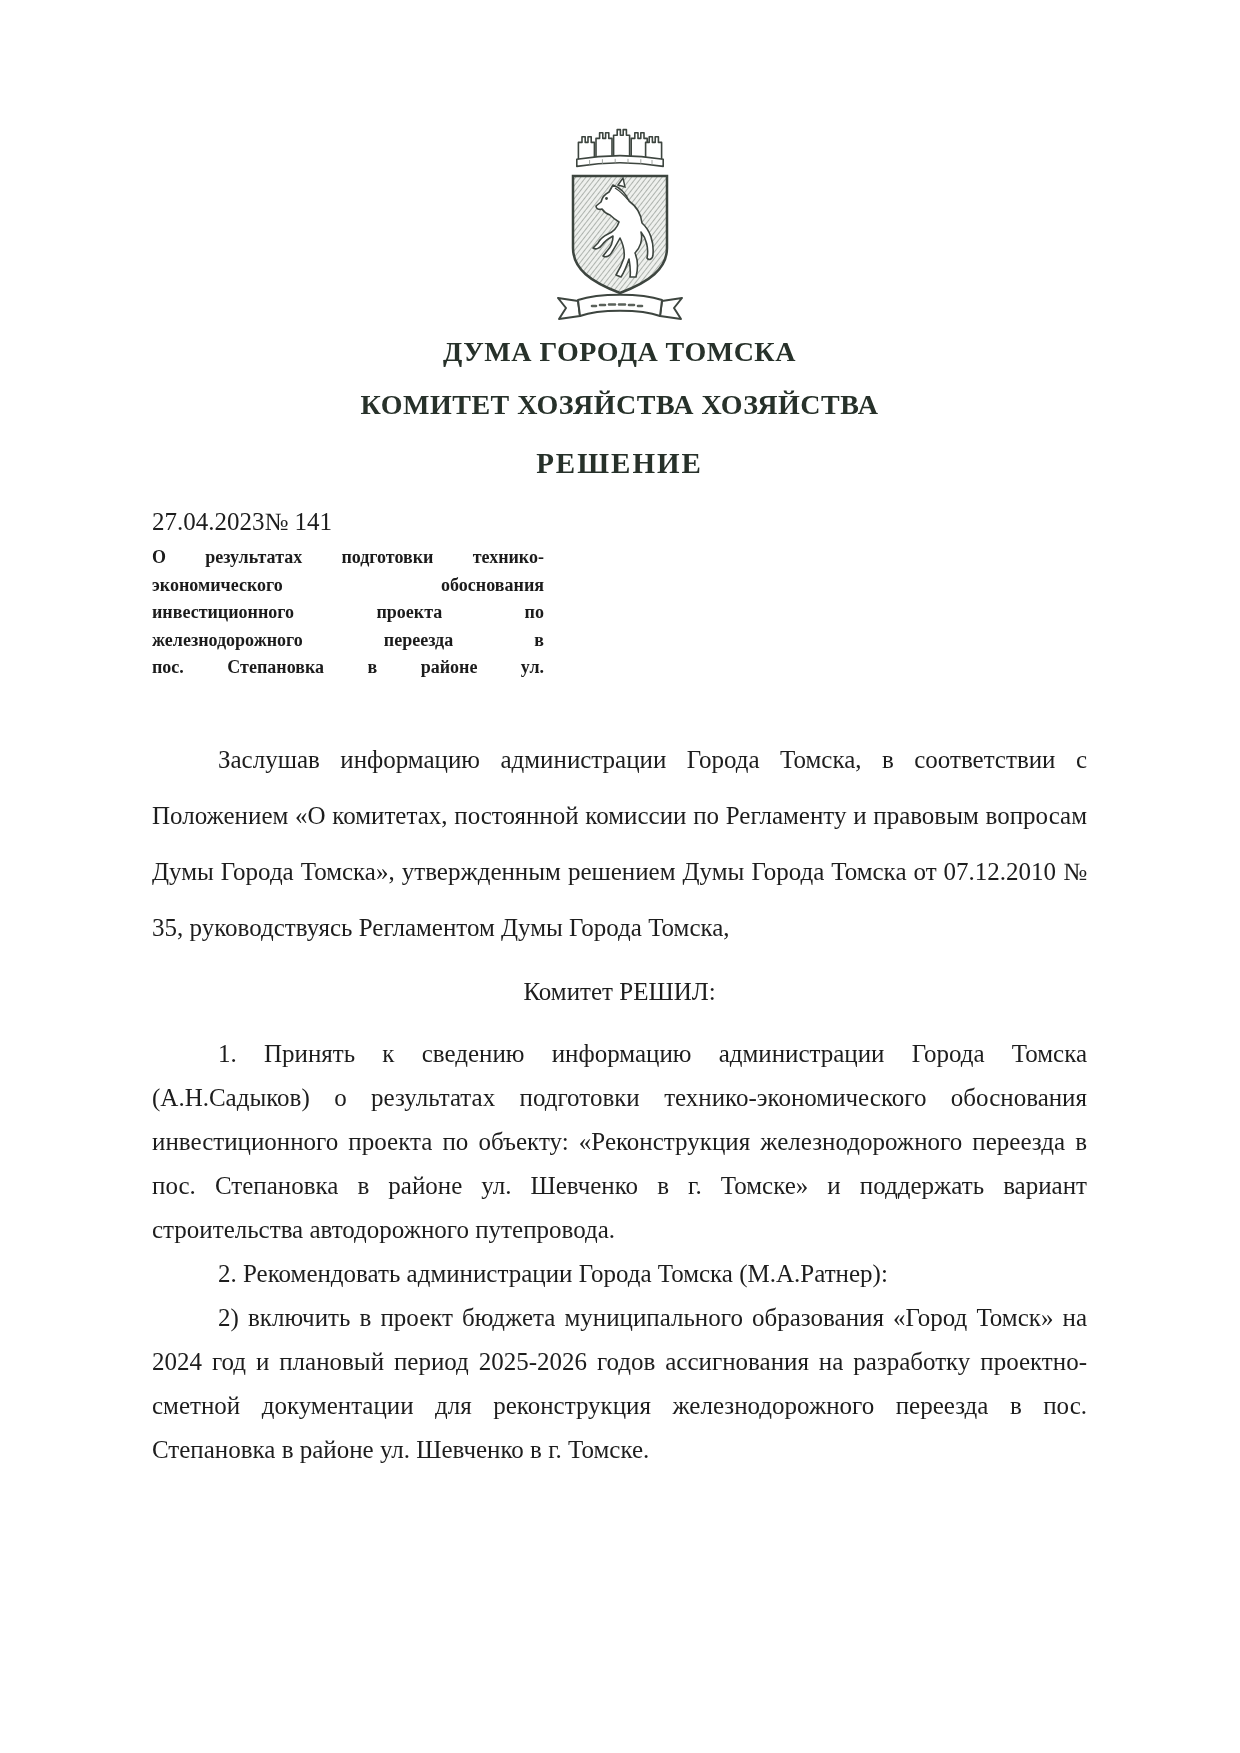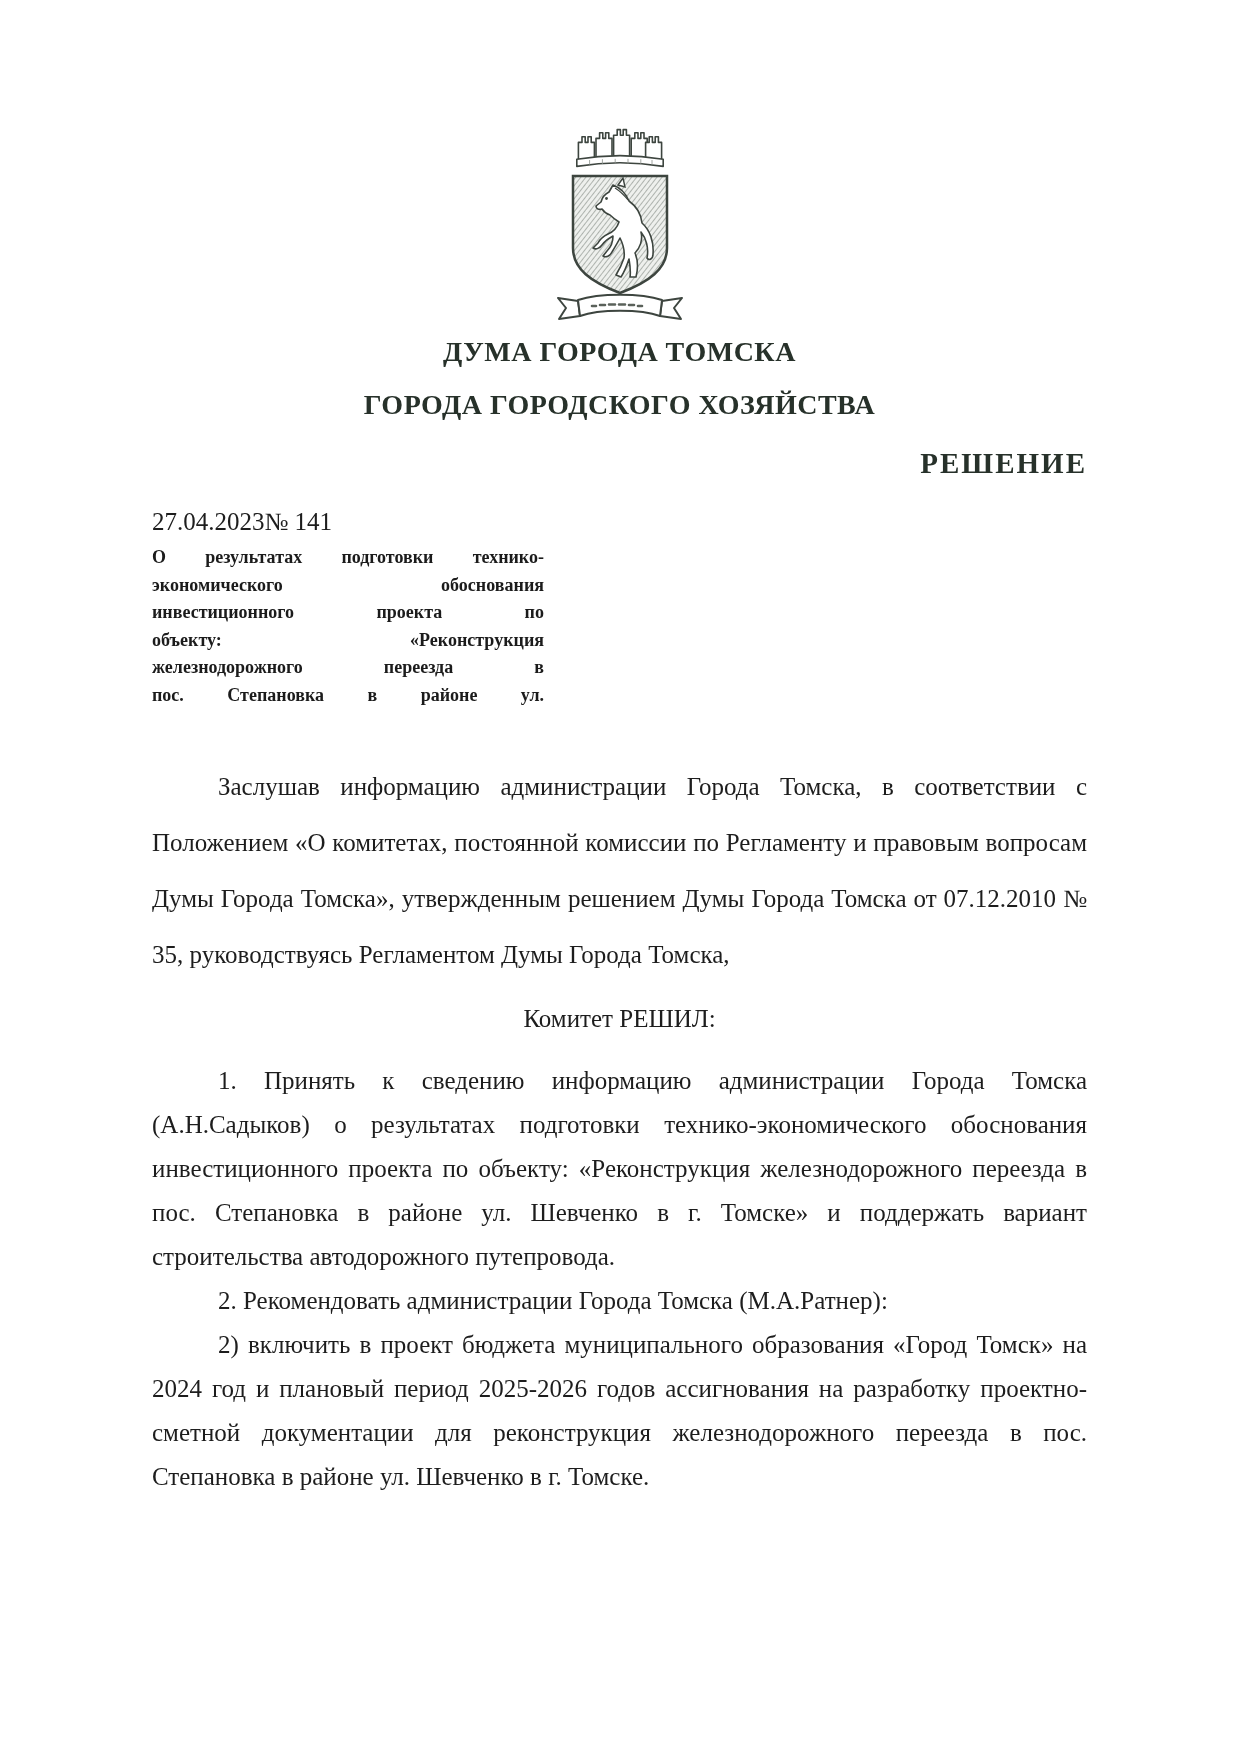--- a/index.html
+++ b/index.html
@@ -34,21 +34,21 @@
     font-weight: bold;
     font-size: 28px;
     letter-spacing: 0.5px;
     color: #27312a;
     margin: 0;
     line-height: 36px;
   }
   .org-line.first { margin-top: 4px; }
   .org-line.second { margin-top: 17px; }
   .doc-type {
-    text-align: right;
+    text-align: center;
     font-weight: bold;
     font-size: 29px;
     letter-spacing: 2px;
     color: #27312a;
     margin: 21px 0 0 0;
     line-height: 38px;
   }
 
   
   .date-row {
@@ -145,33 +145,32 @@
         <path d="M108 9 L128 6 L120 16 L127 27 L106 24 Z"></path>
         <path d="M24 8 C45 1 87 1 108 8 L106 24 C87 17 45 17 26 24 Z"></path>
       </g>
       <g stroke="#5a615a" stroke-width="2.6" stroke-linecap="round">
         <path d="M38 14 h4 M46 13 h5 M55 12.5 h6 M65 12.5 h6 M75 13 h5 M84 14 h4"></path>
       </g>
     </svg>
   </div>
 
   <p class="org-line first">ДУМА ГОРОДА ТОМСКА</p>
-  <p class="org-line second">ГОРОДА ГОРОДСКОГО ХОЗЯЙСТВА</p>
+  <p class="org-line second">КОМИТЕТ ХОЗЯЙСТВА ХОЗЯЙСТВА</p>
   <p class="doc-type">РЕШЕНИЕ</p>
 
   <div class="date-row">
     <span>27.04.2023</span>
     <span>№ 141</span>
   </div>
 
   <div class="subject">
     <div class="jline">О результатах подготовки технико-</div>
     <div class="jline">экономического обоснования</div>
     <div class="jline">инвестиционного проекта по</div>
-    <div class="jline">объекту: «Реконструкция</div>
     <div class="jline">железнодорожного переезда в</div>
     <div class="jline">пос. Степановка в районе ул.</div>
   </div>
 
   <p class="preamble">Заслушав информацию администрации Города Томска, в соответствии с Положением «О комитетах, постоянной комиссии по Регламенту и правовым вопросам Думы Города Томска», утвержденным решением Думы Города Томска от 07.12.2010 № 35, руководствуясь Регламентом Думы Города Томска,</p>
 
   <p class="resolution-heading">Комитет РЕШИЛ:</p>
 
   <p class="item">1. Принять к сведению информацию администрации Города Томска (А.Н.Садыков) о результатах подготовки технико-экономического обоснования инвестиционного проекта по объекту: «Реконструкция железнодорожного переезда в пос. Степановка в районе ул. Шевченко в г. Томске» и поддержать вариант строительства автодорожного путепровода.</p>
   <p class="item">2. Рекомендовать администрации Города Томска (М.А.Ратнер):</p>

